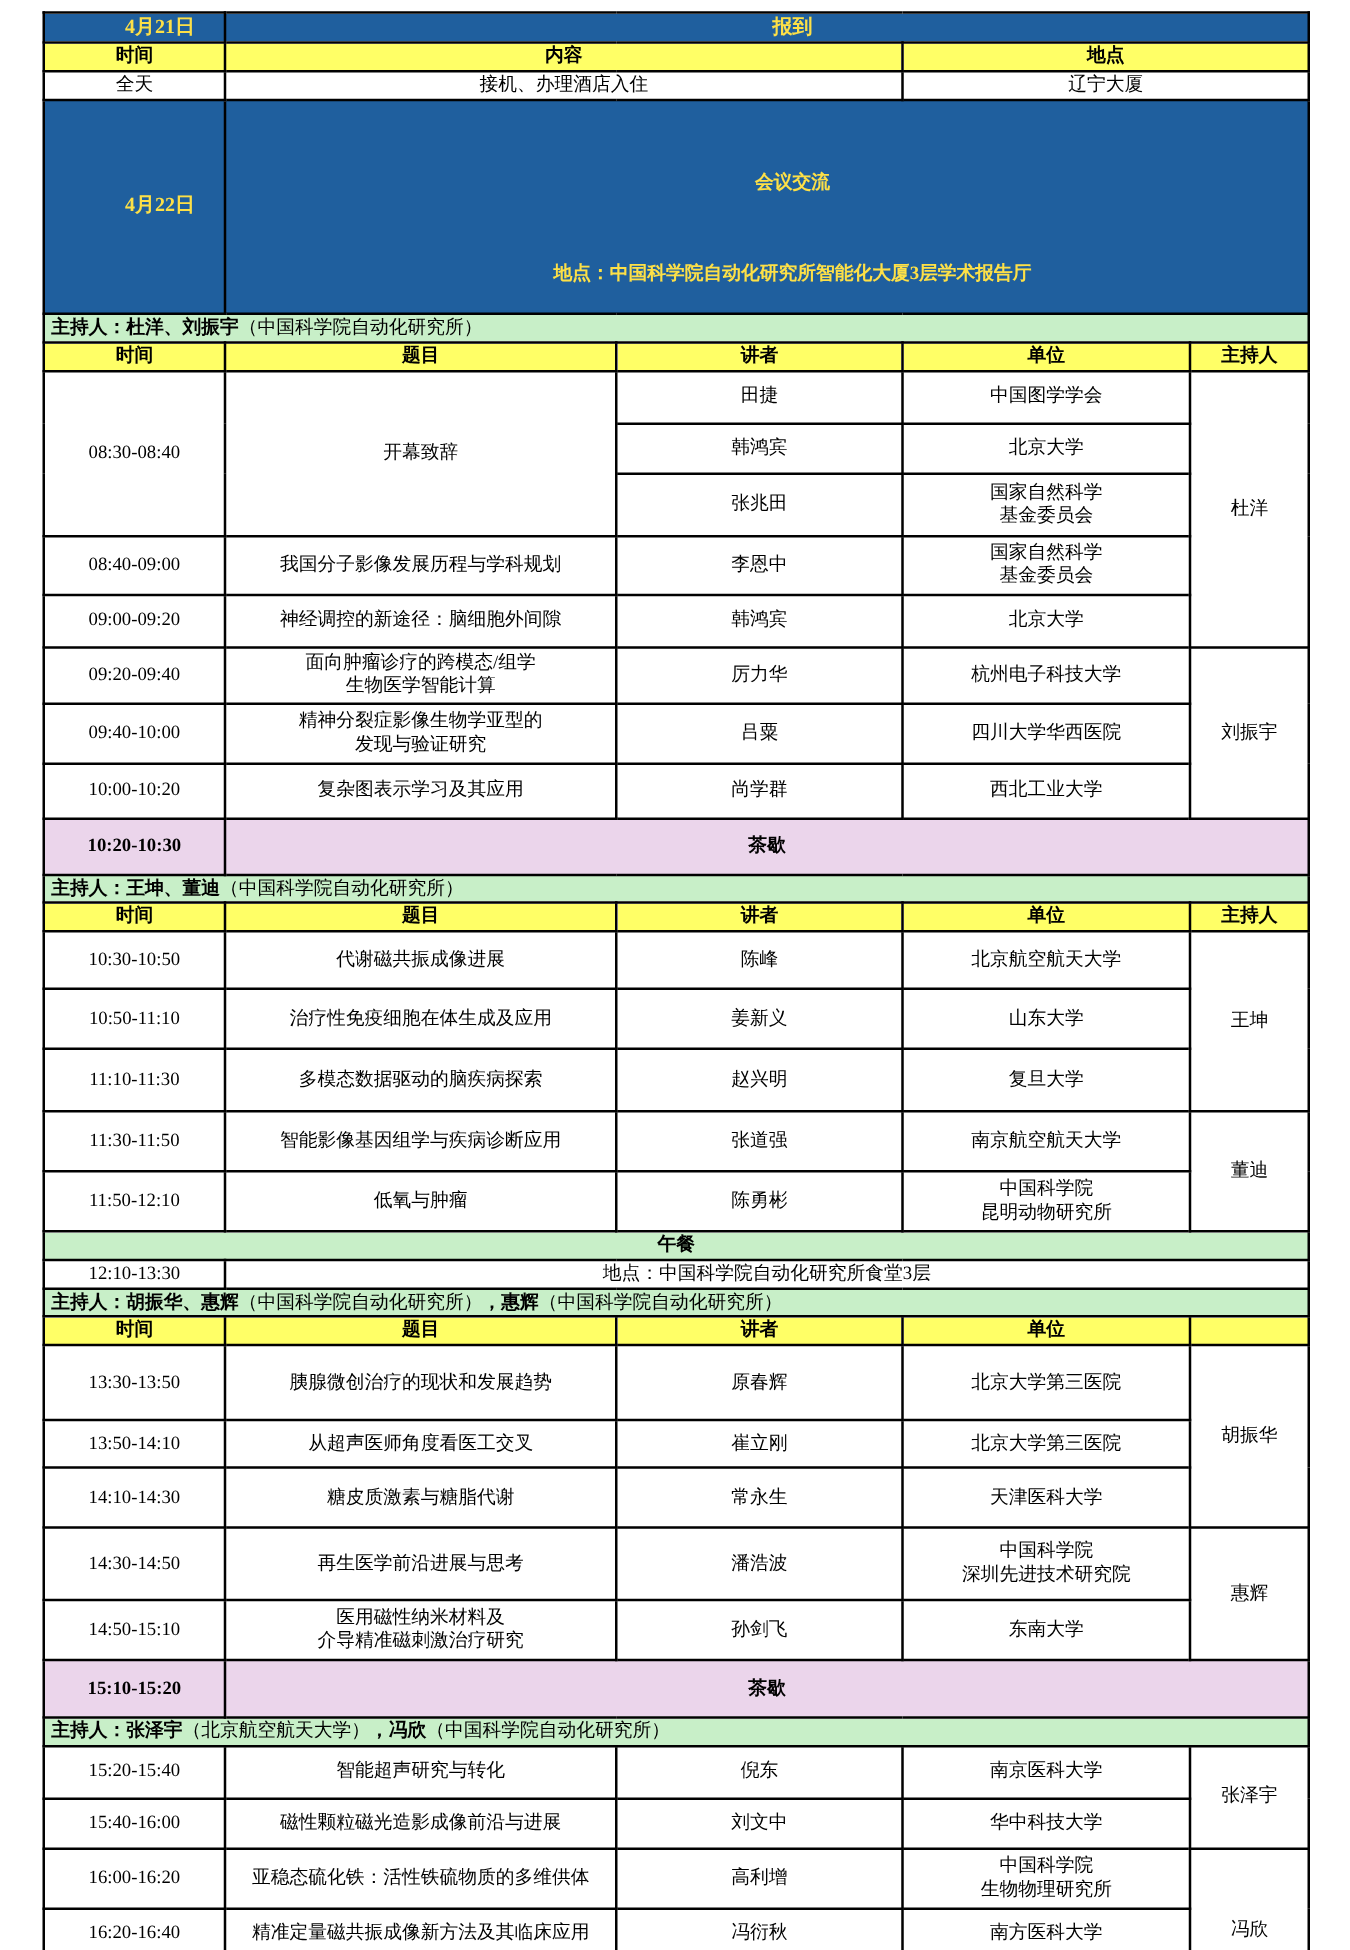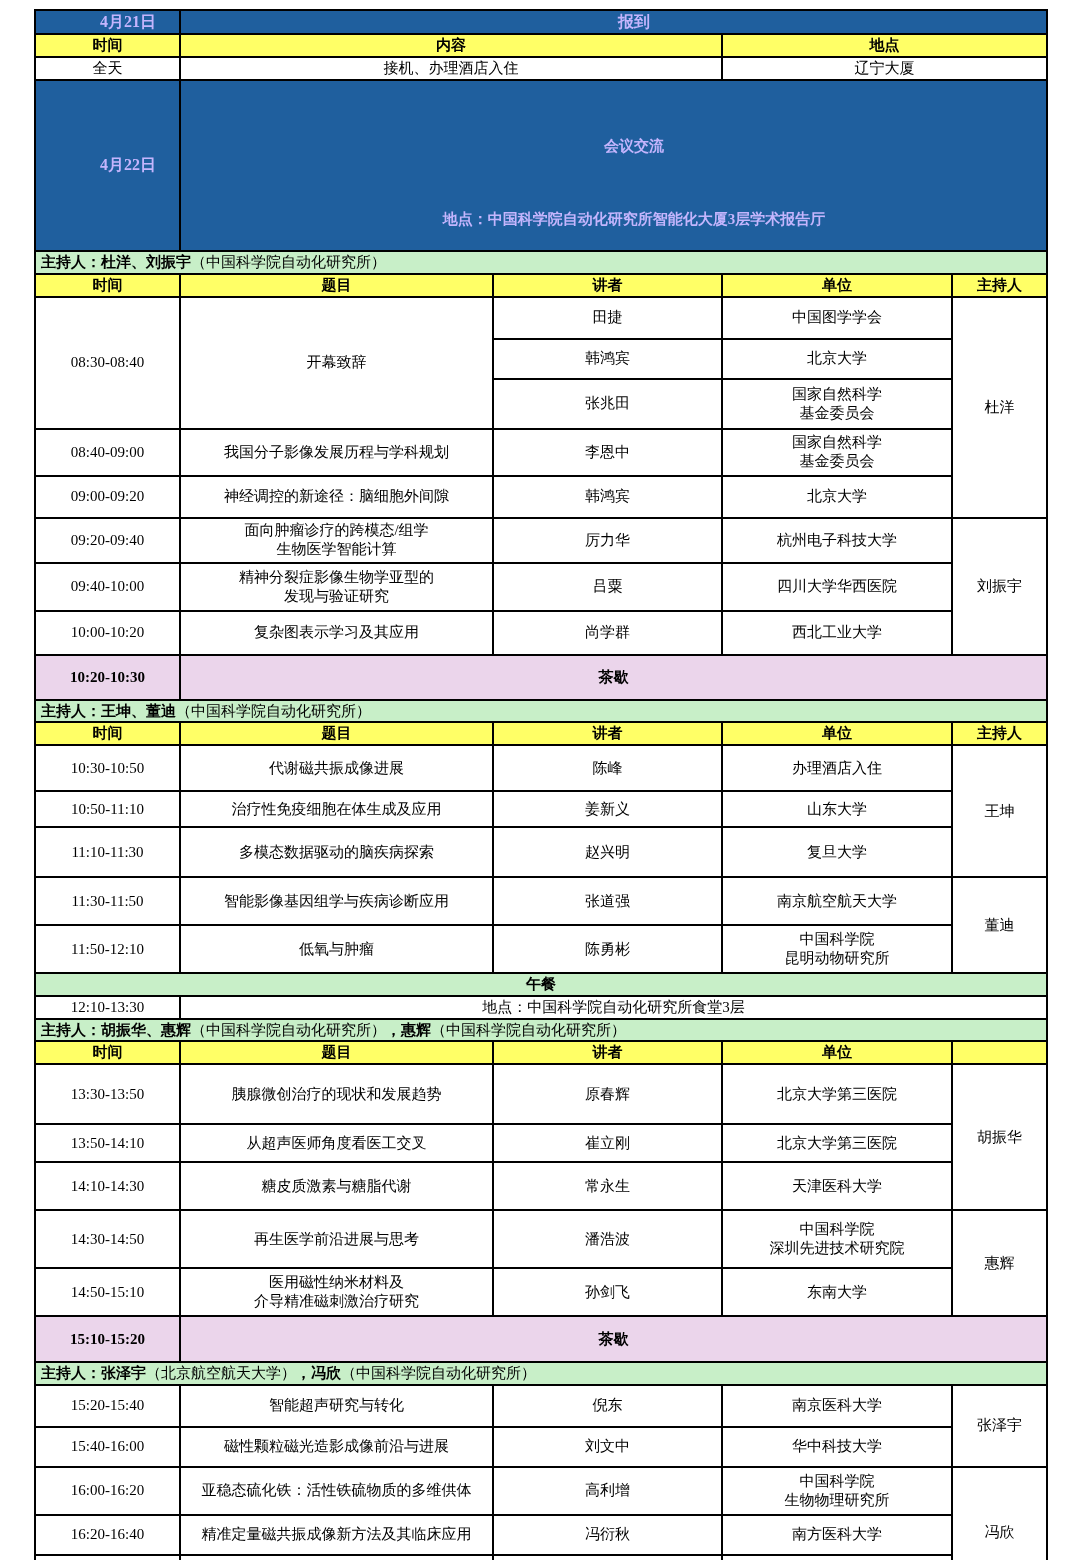--- a/index.html
+++ b/index.html
@@ -7,21 +7,21 @@
   table.schedule {
     border-collapse:collapse; table-layout:fixed;
     margin:9px 0 0 34px; width:1012px;
   }
   td {
     border:2px solid #000;
     text-align:center; vertical-align:middle;
     font-size:15px; line-height:1.25;
     padding:1px 3px; white-space:pre-line; overflow:hidden;
   }
-  td.blue  { background:var(--header_blue,#1F5F9E); color:#c4b5fd; font-weight:bold; font-size:16px;padding-left:44px; }
+  td.blue  { background:var(--header_blue,#1F5F9E); color:#fde047; font-weight:bold; font-size:16px;padding-left:44px; }
   td.yellow{ background:var(--header_yellow,#FFFF66); font-weight:bold; }
   td.green { background:var(--host_green,#C8EFC8); }
   td.pink  { background:var(--break_pink,#EBD5EB);margin-left:32px; }
   td.host  { background:var(--host_green,#C8EFC8); text-align:left; padding-left:5px; font-size:15px; white-space:nowrap;margin-top:29px; }
   .b { font-weight:bold; }
   td.bold { font-weight:bold; }
   .sub { font-size:15px; display:block;margin-top:35px; }
 </style>
 </head>
 <body>
@@ -134,24 +134,24 @@
     <td class="yellow">时间</td>
     <td class="yellow">题目</td>
     <td class="yellow">讲者</td>
     <td class="yellow">单位</td>
     <td class="yellow">主持人</td>
   </tr>
   <tr style="height:46px">
     <td>10:30-10:50</td>
     <td>代谢磁共振成像进展</td>
     <td>陈峰</td>
-    <td>办理酒店入住</td>
+    <td>北京航空航天大学</td>
     <td rowspan="3">王坤</td>
   </tr>
-  <tr style="height:36px">
+  <tr style="height:48px">
     <td>10:50-11:10</td>
     <td>治疗性免疫细胞在体生成及应用</td>
     <td>姜新义</td>
     <td>山东大学</td>
   </tr>
   <tr style="height:50px">
     <td>11:10-11:30</td>
     <td>多模态数据驱动的脑疾病探索</td>
     <td>赵兴明</td>
     <td>复旦大学</td>

